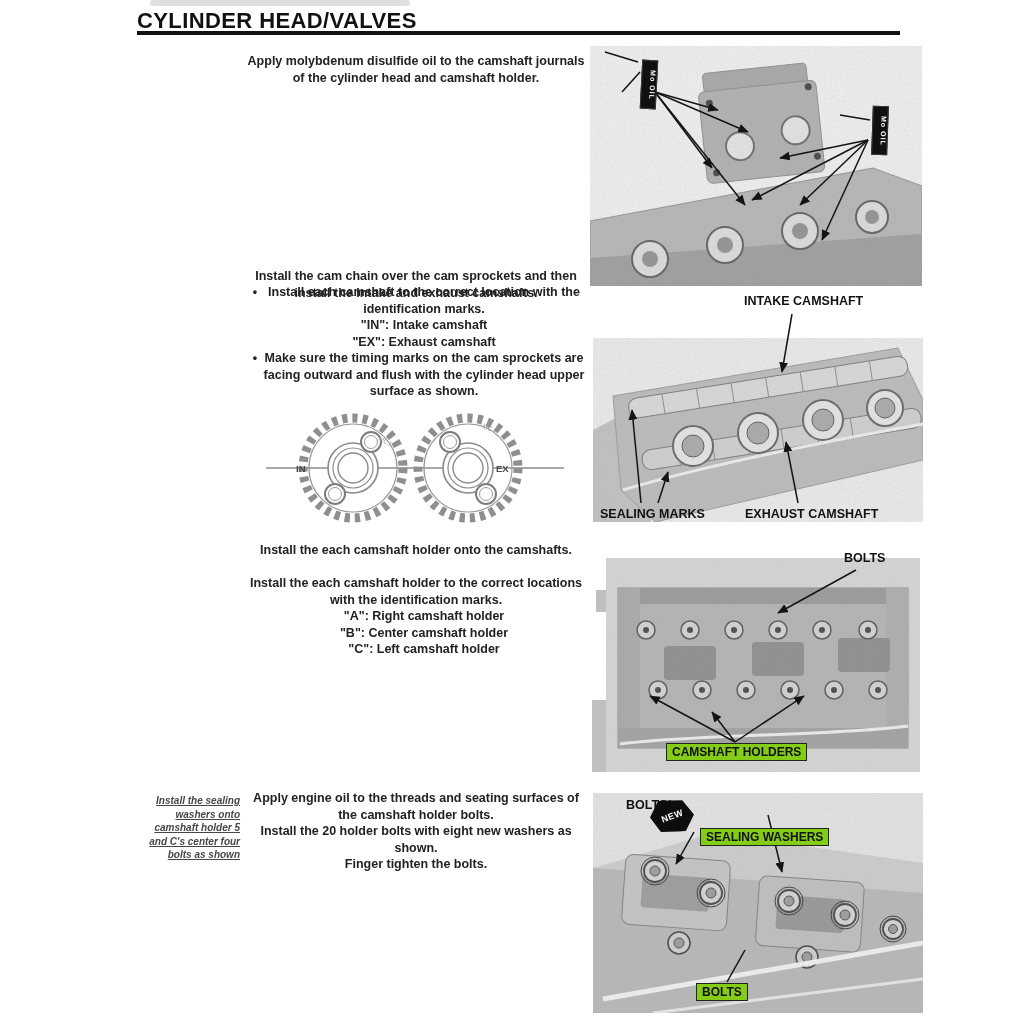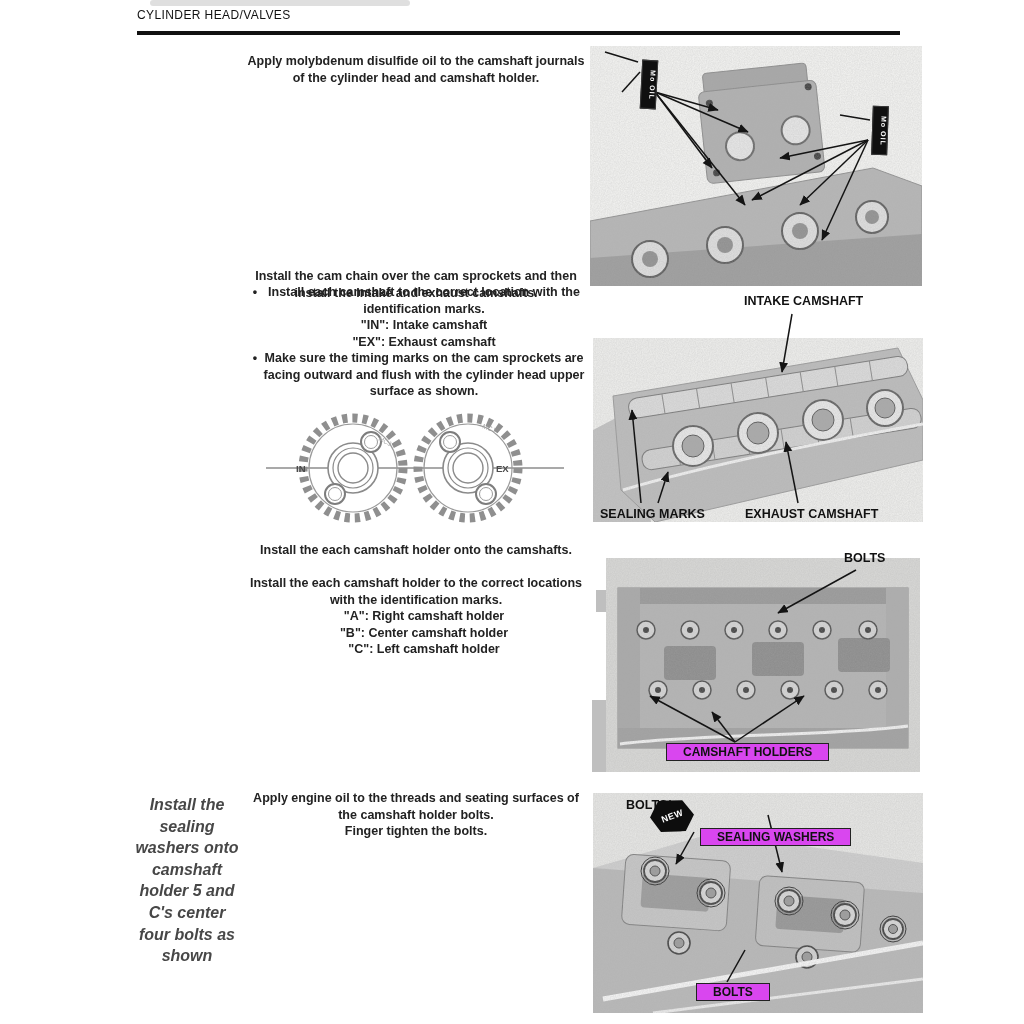--- a/index.html
+++ b/index.html
@@ -2,41 +2,41 @@
 <html><head>
 <meta charset="utf-8">
 <style>
   html,body{margin:0;padding:0;background:#ffffff;}
   .page{
     position:relative;width:1024px;height:1024px;background:#fff;overflow:hidden;
     font-family:"Liberation Sans", sans-serif;color:#1a1a1a;
   }
   
   .title{
-    position:absolute;left:137px;top:8px;font-size:12px;font-weight:normal;
+    position:absolute;left:137px;top:8px;font-size:22px;font-weight:bold;
     letter-spacing:.4px;color:#111;
   }
   .rule{position:absolute;left:137px;top:31px;width:763px;height:4px;background:#111;}
   .smudge{position:absolute;left:150px;top:0;width:260px;height:6px;background:#c4c4c4;opacity:.55;border-radius:3px;}
   
   .txt{position:absolute;left:247px;width:338px;font-size:12.5px;font-weight:bold;
        line-height:1.32;color:#222;text-align:center;}
   .bullet-item{display:flex;}
   .bullet-item .dot{width:16px;flex:0 0 16px;}
   .subline{padding-left:16px;}
   .note{
-    position:absolute;left:134px;top:794px;width:106px;text-align:center;
-    font-size:16px;font-style:italic;color:#474747;line-height:1.35;font-weight:bold;
+    position:absolute;left:134px;top:794px;width:106px;text-align:right;
+    font-size:10px;font-style:italic;color:#474747;line-height:1.35;font-weight:bold;text-decoration:underline;
   }
   
   .photo{position:absolute;overflow:hidden;}
   .gray-box{position:absolute;background:#bfbfbf;}
   
   .lbl{position:absolute;font-size:12.5px;font-weight:bold;color:#111;white-space:nowrap;z-index:6;}
-  .boxed{background:#d946ef;border:1.5px solid #222;padding:0 16px;line-height:16px;font-size:12px;}
+  .boxed{background:#84cc16;border:1.5px solid #222;padding:0 5px;line-height:16px;font-size:12px;}
   .moly{
     position:absolute;width:14px;height:47px;background:#101010;color:#fff;
     writing-mode:vertical-rl;text-orientation:mixed;font-size:7px;font-weight:bold;
     text-align:center;letter-spacing:1px;z-index:6;border:1px solid #3a3a3a;
   }
   .badge{position:absolute;width:44px;height:34px;z-index:6;}
   .badge .hex{
     width:100%;height:100%;background:#0d0d0d;display:flex;align-items:center;justify-content:center;
     clip-path:polygon(24% 0,78% 8%,100% 55%,76% 100%,20% 92%,0 45%);transform:rotate(-8deg);
   }
@@ -108,20 +108,21 @@
     <div class="subline">"B": Center camshaft holder</div>
     <div class="subline">"C": Left camshaft holder</div>
   </div>
 
   <div class="txt" style="top:542px;">Install the each camshaft holder onto the camshafts.</div>
 
   <div class="note">Install the sealing washers onto camshaft holder 5 and C's center four bolts as shown</div>
 
   <div class="txt" style="top:790px;">
     <div>Apply engine oil to the threads and seating surfaces of the camshaft holder bolts.</div>
+    <div>Install the 20 holder bolts with eight new washers as shown.</div>
     <div>Finger tighten the bolts.</div>
   </div>
 
   <div class="gray-box" style="left:596px;top:590px;width:28px;height:22px;"></div>
   <div class="gray-box" style="left:592px;top:700px;width:26px;height:72px;"></div>
 
   <div class="photo" style="left:590px;top:46px;width:332px;height:240px;">
     <svg width="332" height="240" viewBox="0 0 332 240">
       <defs>
         <filter id="nz1" x="0" y="0" width="100%" height="100%">

